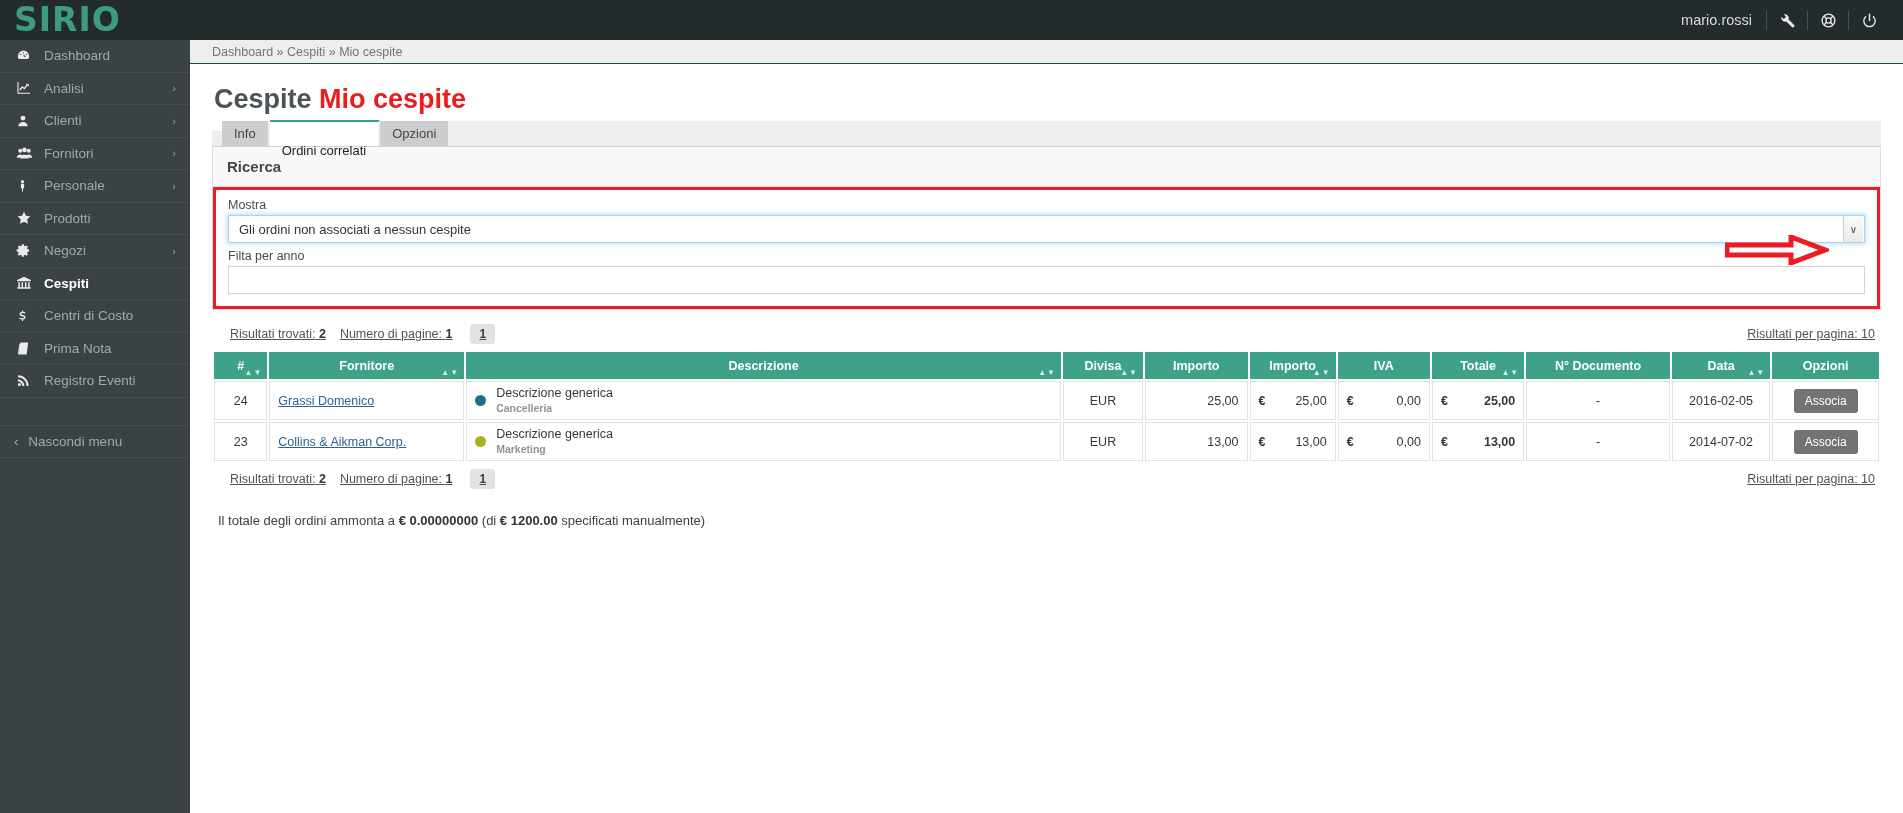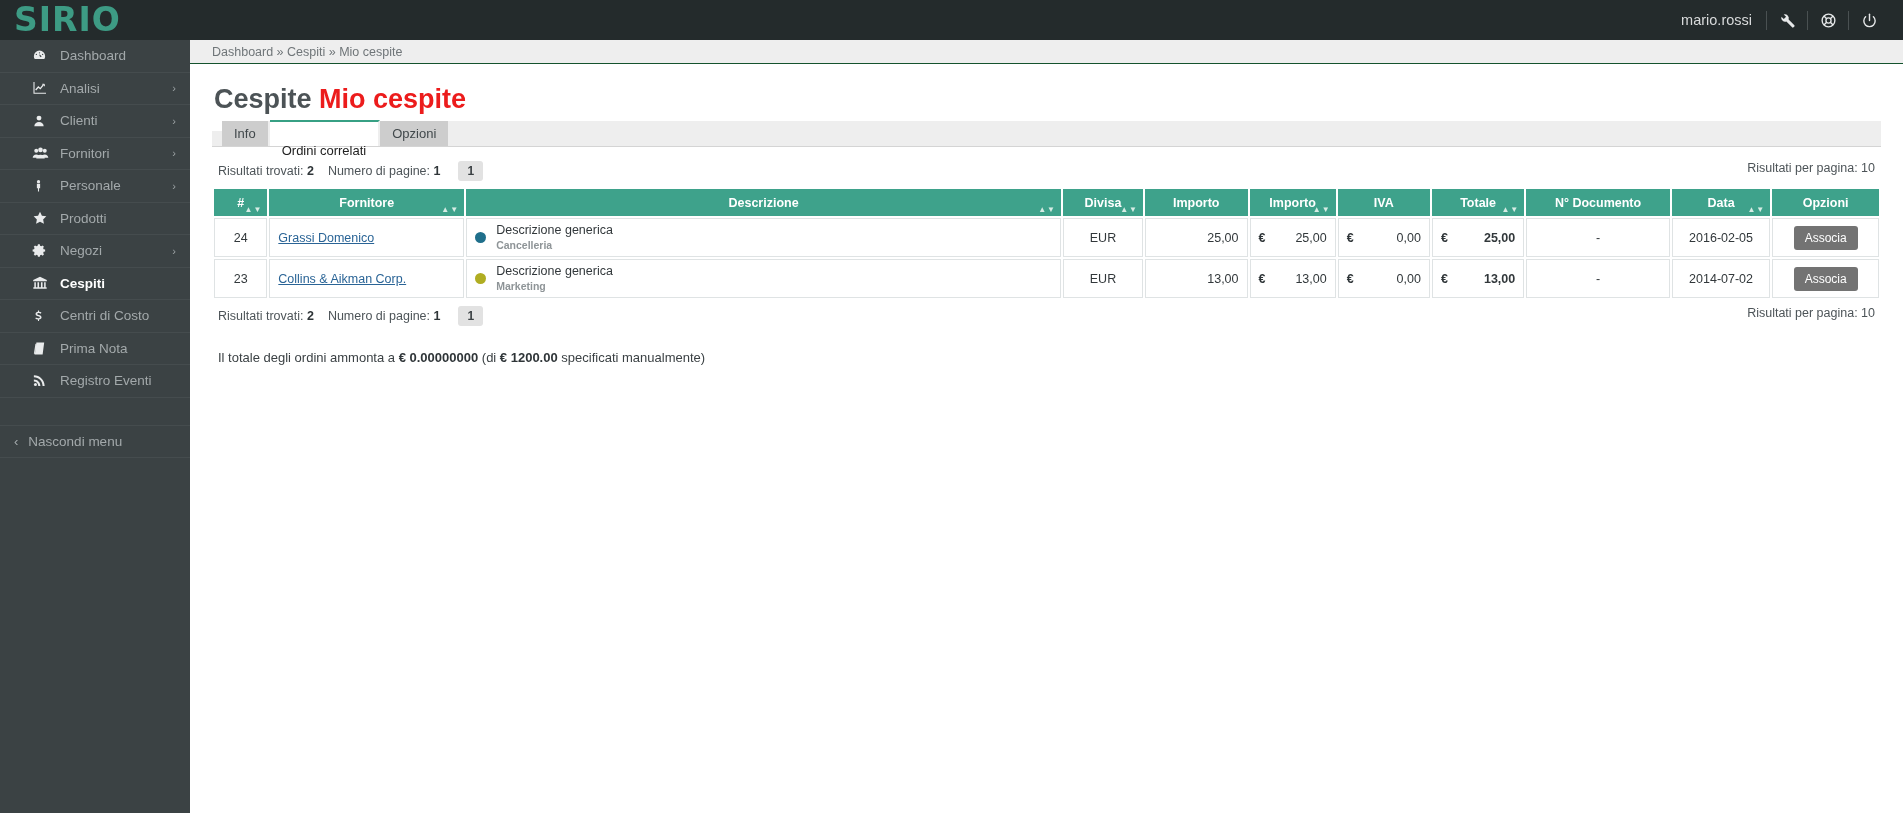--- a/index.html
+++ b/index.html
@@ -48,21 +48,21 @@
 
   
   .sidebar {
     width: 190px; min-width: 190px;
     background: #3b4244;
     display: flex; flex-direction: column;
   }
   .nav-item {
     height: 32.5px;
     display: flex; align-items: center;
-    padding: 0 14px 0 32px;
+    padding: 0 14px 0 16px;
     color: #a3a9ab; font-size: 13.5px;
     border-bottom: 1px solid #454c4e;
     position: relative;
     cursor: pointer;
     justify-content: space-between;
   }
   .nav-item.active { color: #ffffff; font-weight: bold; }
   .nav-ico {
     width: 24px; min-width: 24px;
     display: flex; align-items: center; justify-content: flex-start;
@@ -185,24 +185,25 @@
   .arrow-annot {
     position: absolute;
     right: 36px;
     top: 20px;
     width: 104px; height: 30px;
     pointer-events: none;
   }
 
   
   .meta-row {
-    display: flex; align-items: flex-start;
+    display: flex; align-items: center;
     font-size: 12.5px; color: #4d5458;
-    margin: 14px 0 6px 0;
+    margin: 14px 0 6px 12px;
     padding: 0 6px;
+    text-decoration: underline;
   }
   .meta-left { display: flex; align-items: center; gap: 14px; }
   .meta-left b { color: #2f3538; }
   .pagebtn {
     background: #e2e2e2; color: #3b4144;
     font-size: 12px; font-weight: bold;
     padding: 3px 9px; border-radius: 3px;
     margin-left: 4px; cursor: pointer;
   }
   .meta-right { margin-left: auto; }
@@ -435,20 +436,43 @@
         <span class="hl">Mio cespite</span>
       </div>
 
       <div class="tabbar">
         <div class="tab">Info</div>
         <div class="tab active">Ordini correlati</div>
         <div class="tab">Opzioni</div>
         <div class="tabbar-fill"></div>
       </div>
 
+      <div class="panel">
+        <div class="panel-head">Ricerca</div>
+        <div class="panel-body">
+
+          <div class="redbox">
+
+            <div class="field-label">Mostra</div>
+            <div class="select-wrap">
+              <div class="select-box">
+                <span class="select-val">Gli ordini non associati a nessun cespite</span>
+                <span class="select-arrow">∨</span>
+              </div>
+              <svg class="arrow-annot" viewBox="0 0 104 30">
+                <path d="M2 10 L66 10 L66 2 L100 15 L66 28 L66 20 L2 20 Z" fill="#ffffff" stroke="#ed1c24" stroke-width="5" stroke-linejoin="miter"></path>
+              </svg>
+            </div>
+
+            <div class="field-label">Filta per anno</div>
+            <input class="text-input" type="text" placeholder="" style="">
+          </div>
+
+        </div>
+      </div>
 
       <div class="meta-row">
         <div class="meta-left">
           <span>
             <span>Risultati trovati:</span>
             <b>2</b>
           </span>
           <span>
             <span>Numero di pagine:</span>
             <b>1</b>

